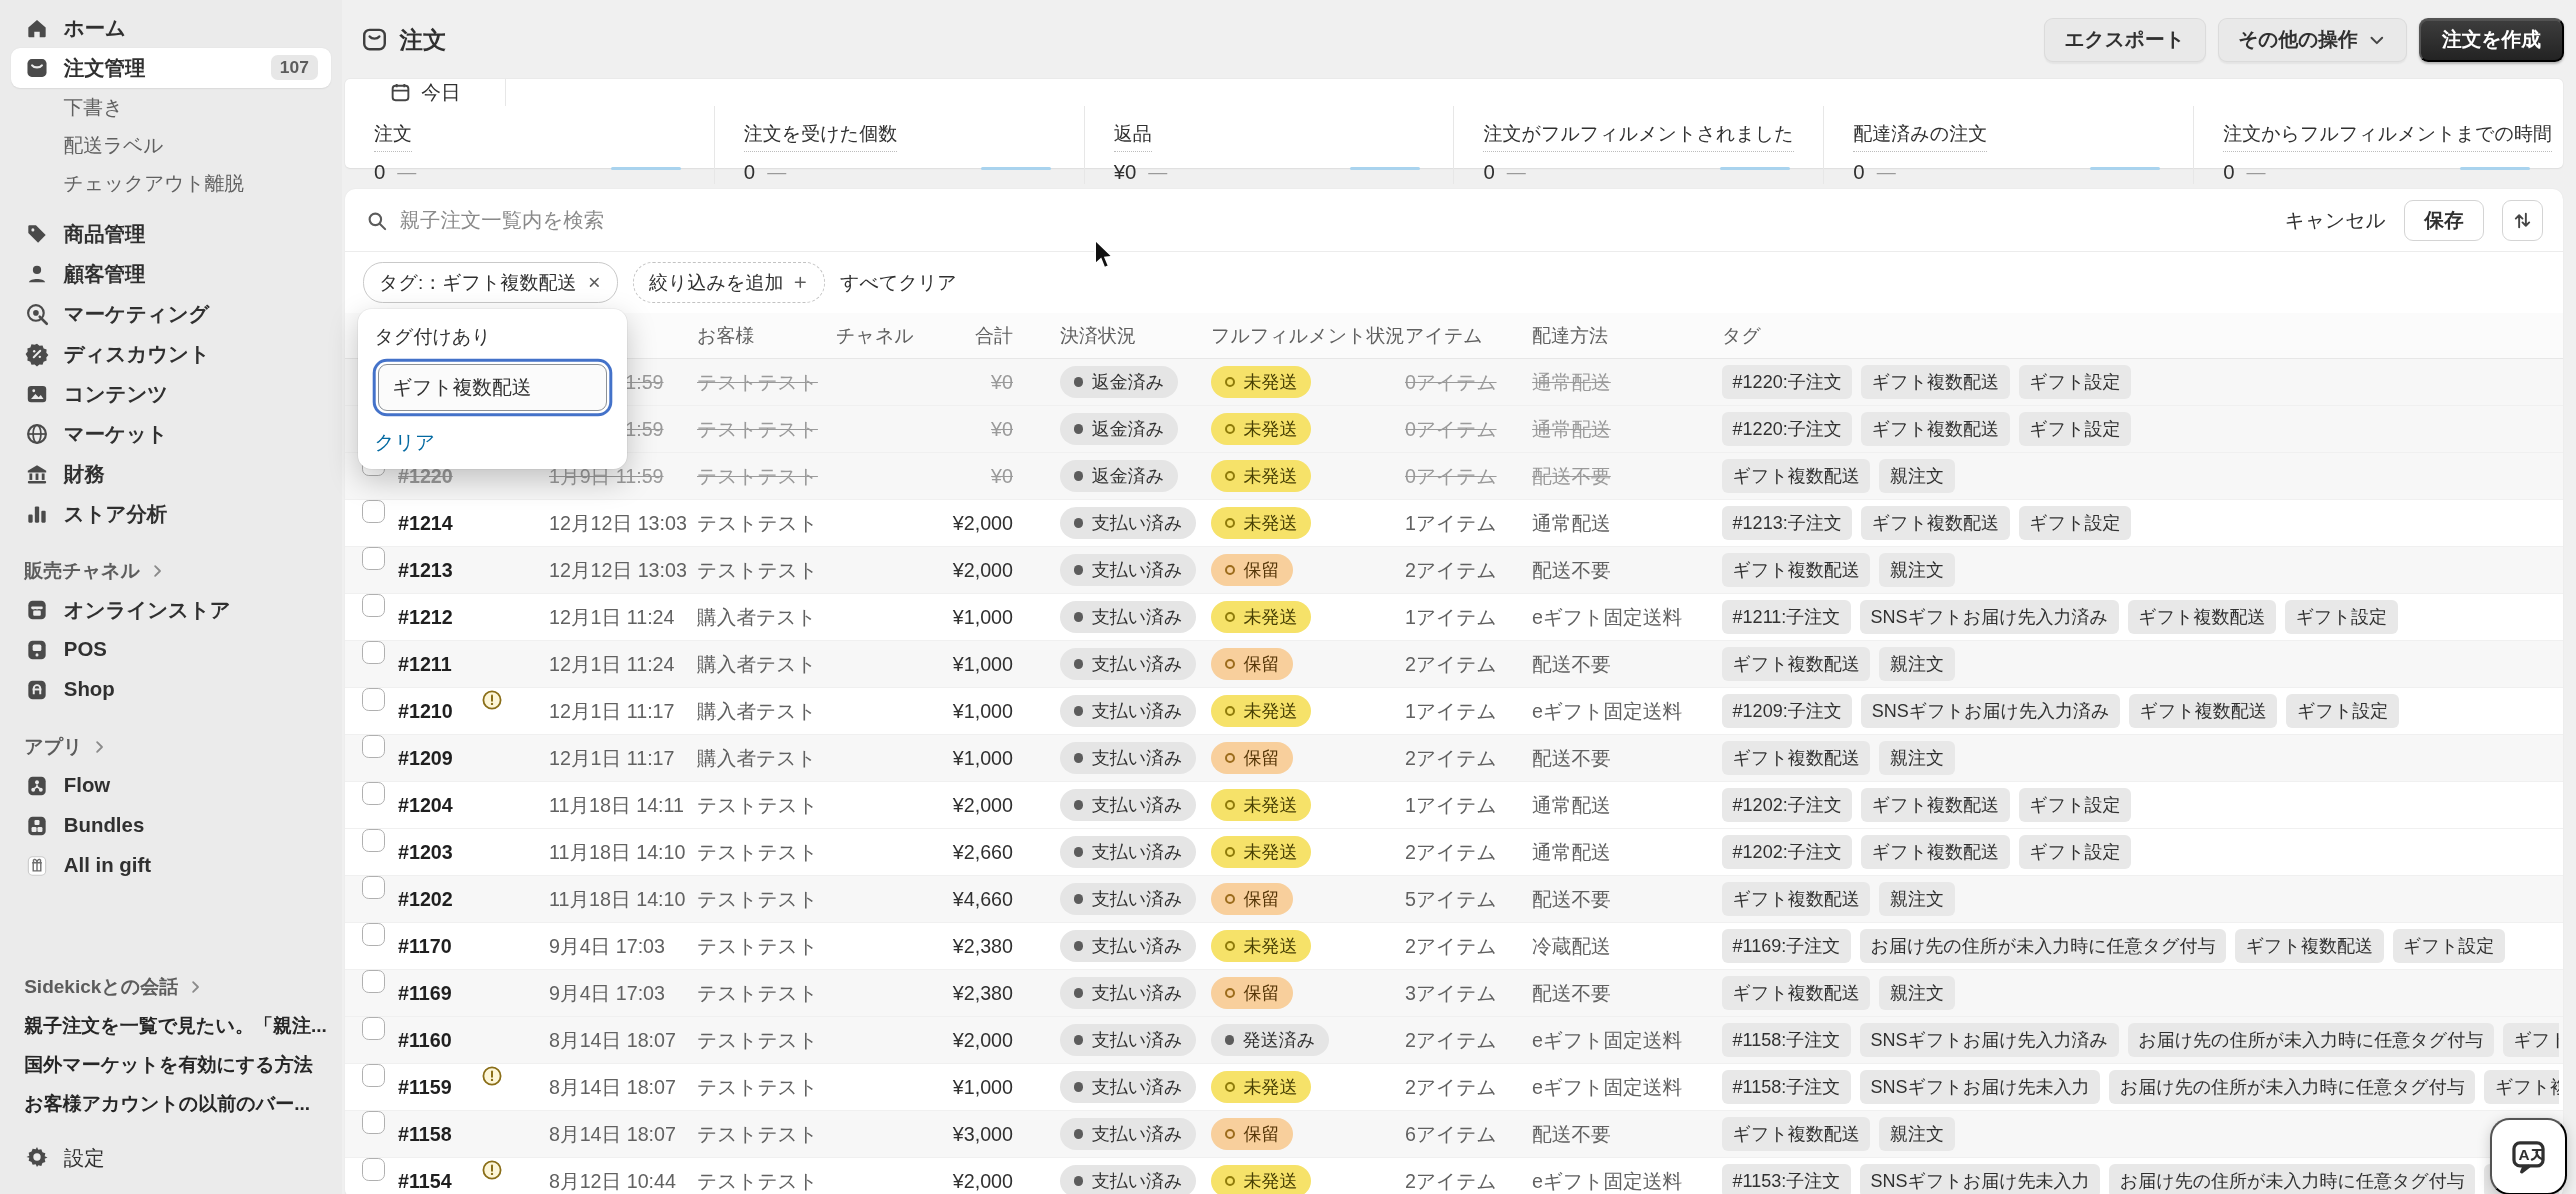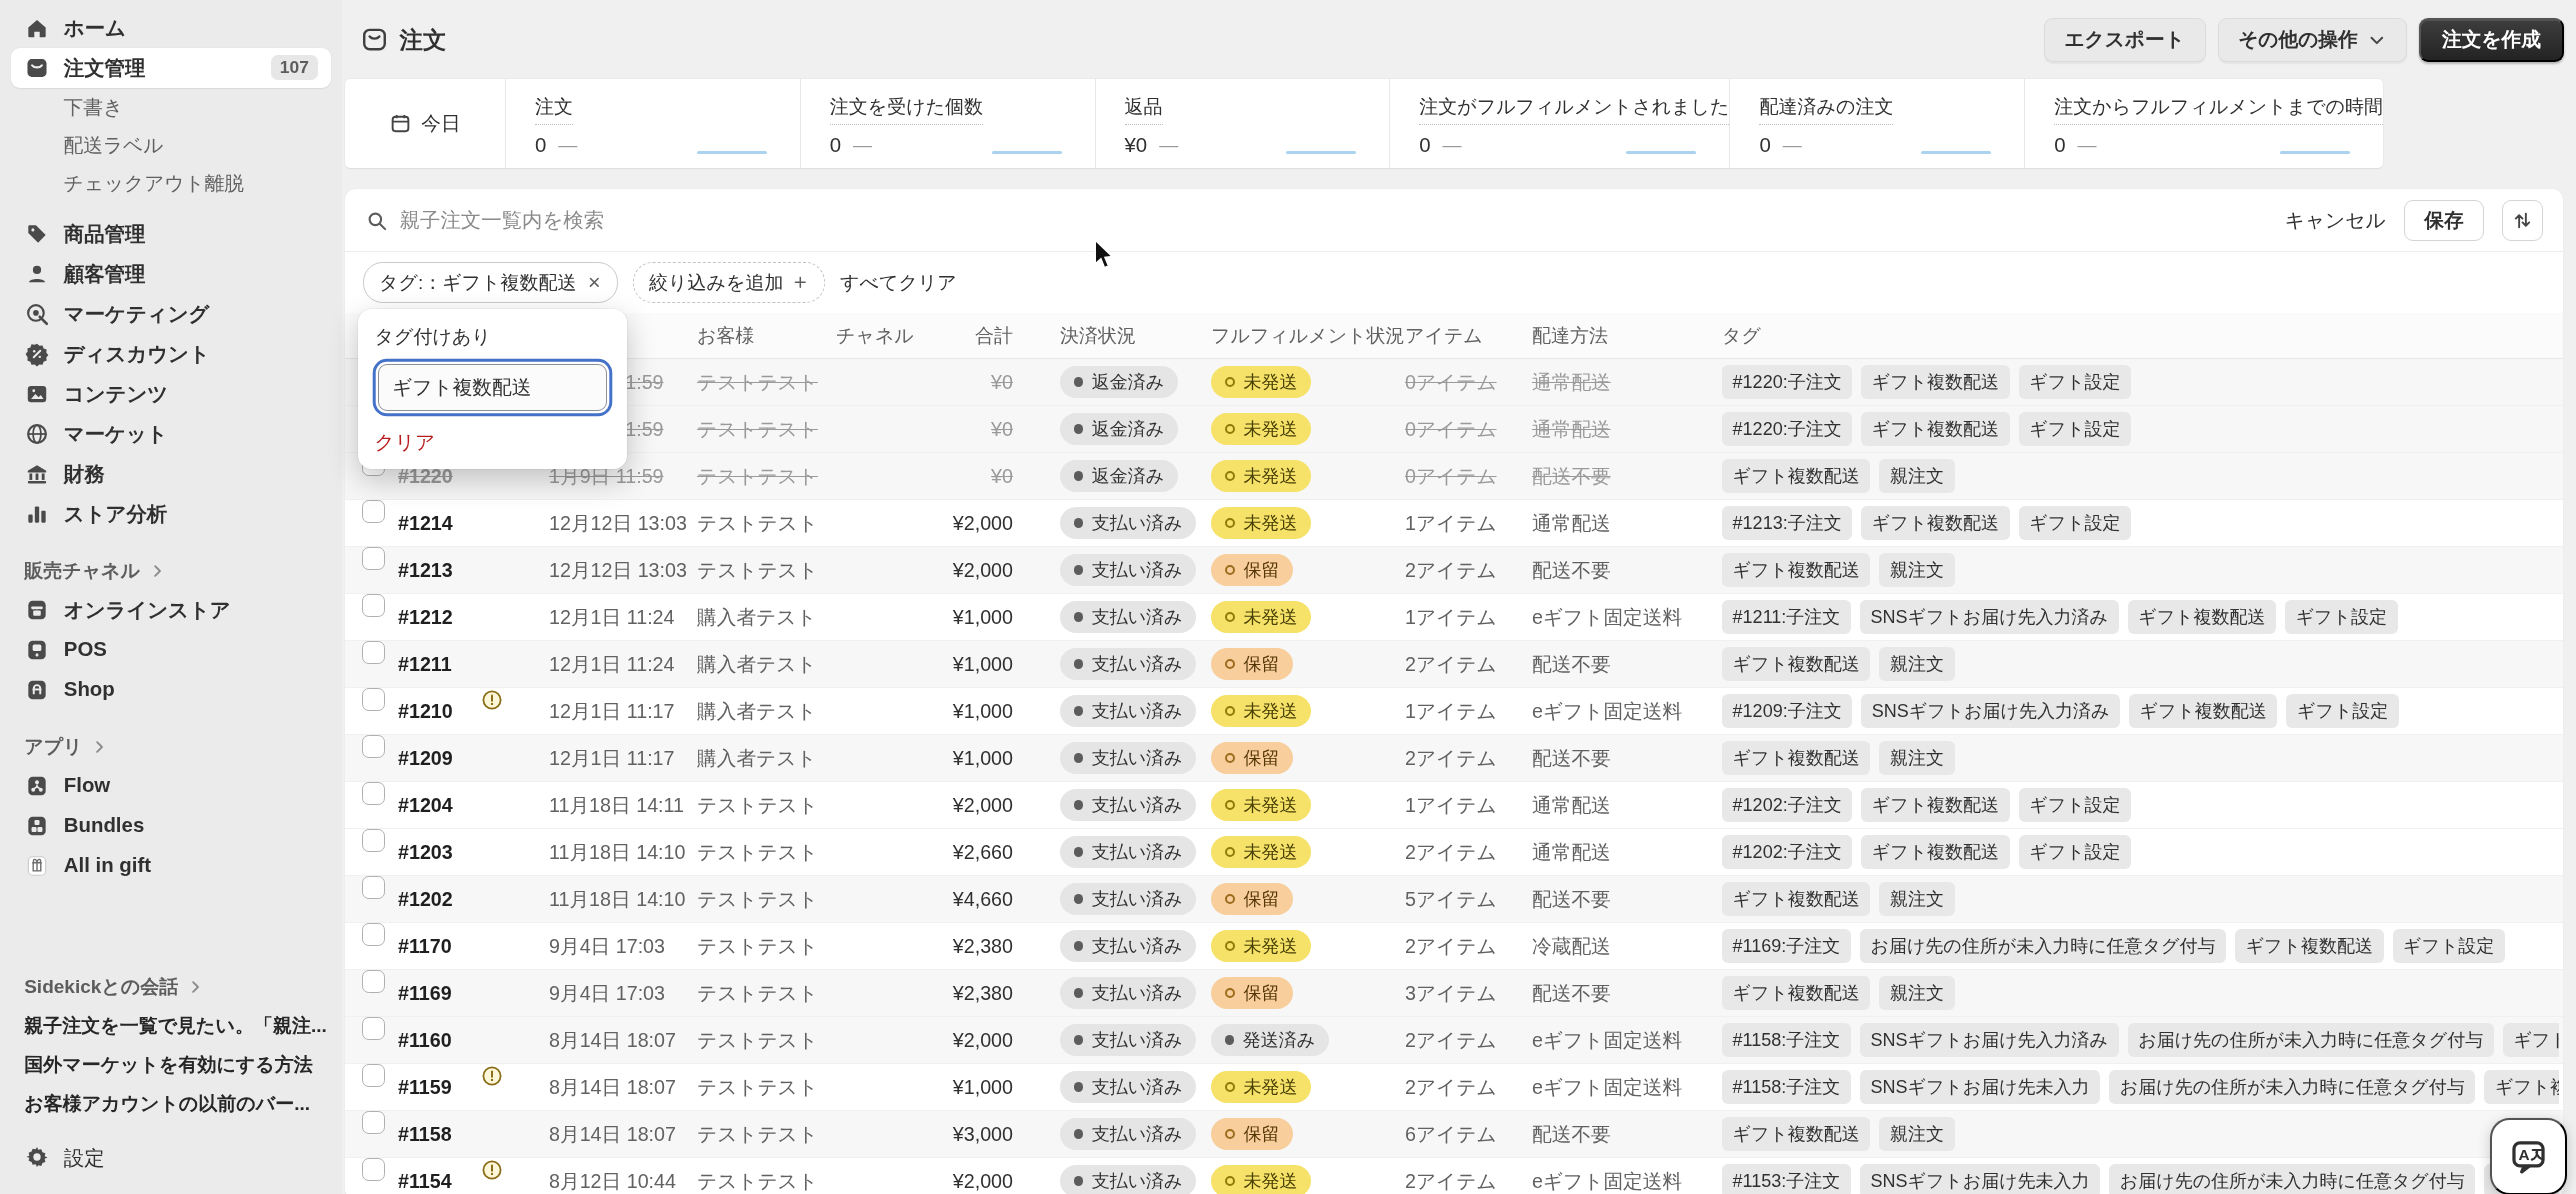--- a/index.html
+++ b/index.html
@@ -38,22 +38,22 @@
   .header-actions{margin-left:auto;display:flex;gap:12px;align-items:center;}
   .btn-sec{display:flex;align-items:center;gap:9px;height:44px;padding:0 19.7px;border-radius:9px;
            background:#e9e9e9;border:0.8px solid rgba(0,0,0,.06);box-shadow:0 1.5px 1.5px rgba(0,0,0,.05);
            font-size:19.7px;font-weight:600;color:#303030;}
   .btn-sec .icon{width:19.7px;height:19.7px;color:#454545;}
   .btn-dark{height:44px;padding:0 21px;border-radius:9px;background:linear-gradient(180deg,#3d3d3d,#232323);
             color:#fff;font-size:19.7px;font-weight:600;display:flex;align-items:center;
             box-shadow:inset 0 0.8px 0 rgba(255,255,255,.15),0 1.5px 2.3px rgba(0,0,0,.25);}
 
   
-  .metrics-card{position:absolute;left:345px;top:79px;width:2038px;height:89px;background:#fff;
-                border-radius:5px;box-shadow:0 0.8px 1.5px rgba(0,0,0,.07),0 0 0 0.8px rgba(0,0,0,.02);display:flex;}
+  .metrics-card{position:absolute;left:345px;top:79px;width:2218px;height:89px;background:#fff;
+                border-radius:5px;box-shadow:0 0.8px 1.5px rgba(0,0,0,.07),0 0 0 0.8px rgba(0,0,0,.02);display:flex;flex-direction:column;}
   .today-cell{width:160px;display:flex;align-items:center;justify-content:center;gap:9px;font-size:19.7px;
               font-weight:500;border-right:0.8px solid #e7e7e7;flex:none;}
   .today-cell .icon{width:23px;height:23px;color:#454545;}
   #metric-cells{display:flex;flex:1;}
   .metric-cell{flex:1;position:relative;padding:15px 0 0 29px;border-left:0.8px solid #e7e7e7;box-sizing:border-box;}
   .metric-cell:first-child{border-left:none;}
   .m-label{display:inline-block;font-size:19px;font-weight:500;color:#303030;border-bottom:1.5px dotted #bcbcbc;
            padding-bottom:3.8px;white-space:nowrap;}
   .m-value-row{margin-top:9px;display:flex;align-items:center;gap:12px;}
   .m-value{font-size:20.4px;font-weight:500;color:#303030;}
@@ -117,21 +117,21 @@
            line-height:normal;}
 
   
   .popup{position:absolute;left:358px;top:309px;width:269px;background:#fff;border-radius:13.6px;
          box-shadow:0 0 0 0.8px rgba(0,0,0,.05),0 10.6px 30px rgba(0,0,0,.22);padding:15px 16.6px 13.6px;
          box-sizing:border-box;z-index:40;}
   .popup-title{font-size:19px;color:#303030;}
   .popup-input{margin:13.6px 3px 0;height:47px;border:0.8px solid #8c9196;border-radius:9px;background:#fbfbfb;
                box-shadow:0 0 0 2.3px #fff,0 0 0 5.3px #4472c9;display:flex;align-items:center;padding:0 13.6px;
                font-size:19.7px;color:#303030;box-sizing:border-box;}
-  .popup-clear{margin-top:18px;font-size:19.7px;color:#b91c1c;display:inline-block;}
+  .popup-clear{margin-top:18px;font-size:19.7px;color:#0369a1;display:inline-block;}
   .cursor{position:absolute;left:1092px;top:239px;width:26px;height:36px;z-index:60;}
   .cursor svg{width:100%;height:100%;display:block;}
   .fab{position:absolute;left:2490px;top:1118px;width:77px;height:77px;background:#fff;border-radius:19.7px;
        box-shadow:0 3px 13.6px rgba(0,0,0,.18),0 0 0 0.8px rgba(0,0,0,.03);display:flex;align-items:center;
        justify-content:center;z-index:55;}
   .fab .icon{width:41px;height:41px;color:#303030;}
 </style>
 </head>
 <body>
 

